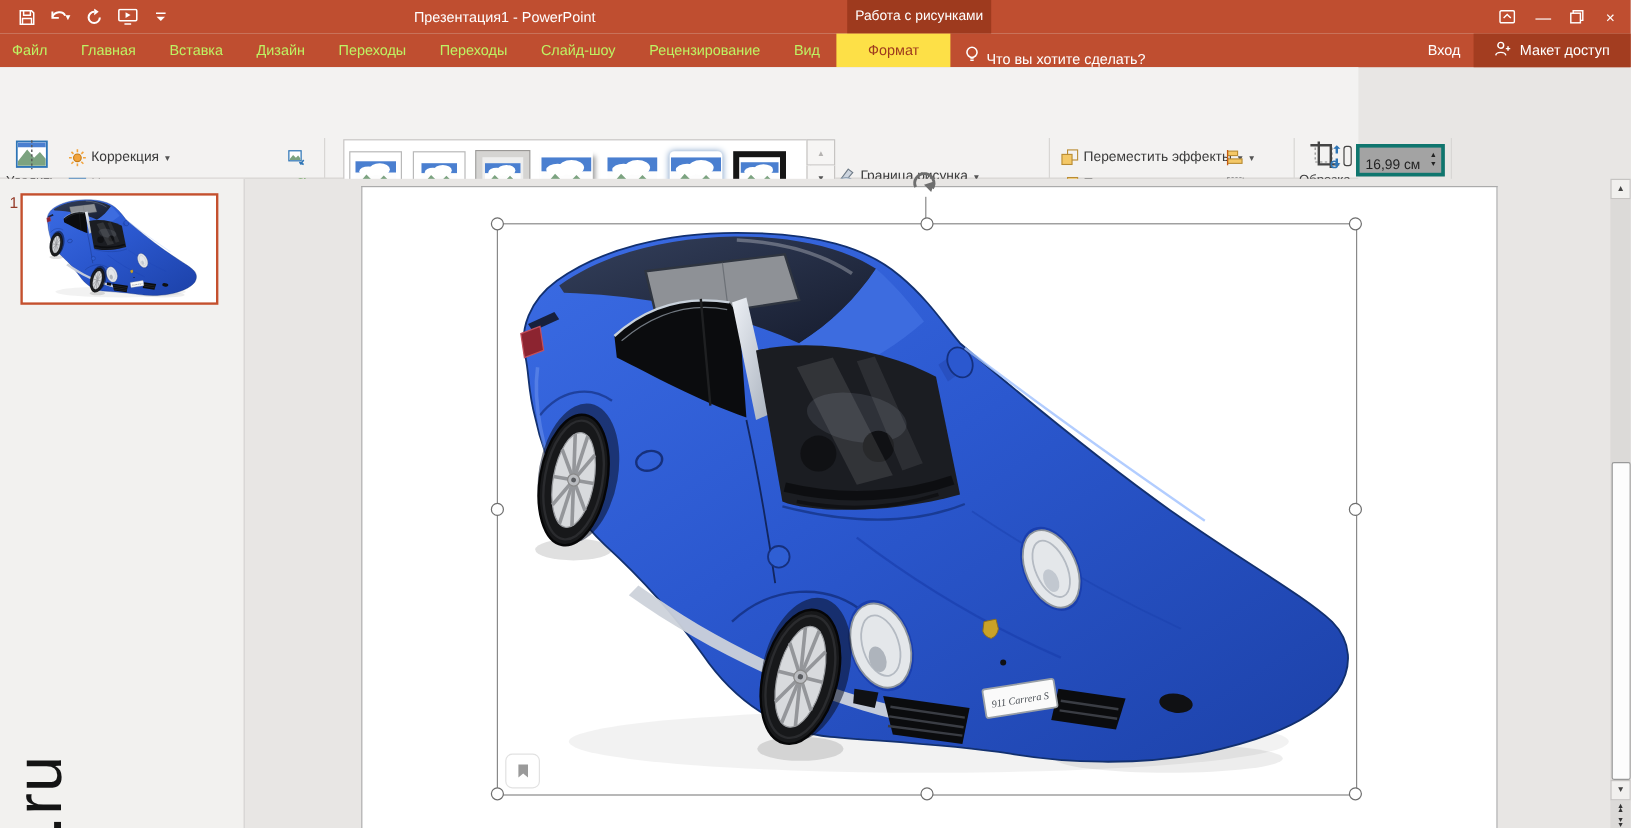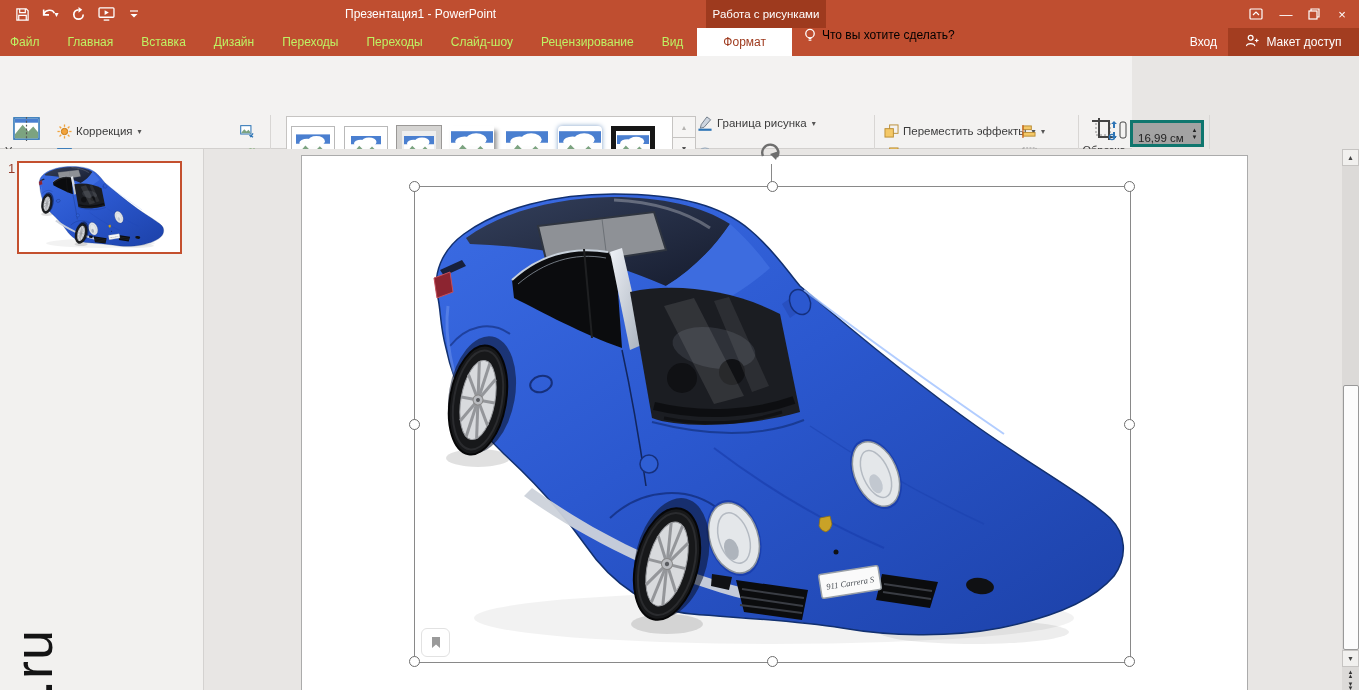--- a/index.html
+++ b/index.html
@@ -13,22 +13,22 @@
   .qbtn{width:24px;height:22px;display:flex;align-items:center;justify-content:center}
   .qcaret{font-size:8px;color:#fff;margin-left:-3px}
   #win-title{left:345px;top:0;width:300px;height:28px;line-height:28px;font-size:12px;color:#fff;white-space:nowrap}
   #ctx-header{left:706px;top:0;width:120px;height:28px;background:#9e3a1e;color:#fff;font-size:11.5px;
     display:flex;align-items:center;justify-content:center}
   .winctl{top:0;height:28px;width:30px;display:flex;align-items:center;justify-content:center;color:#fff;font-size:13px}
 
   
   #tabrow{left:0;top:28px;width:1359px;height:28px;background:#bf4e30;display:flex;align-items:stretch}
   .tab{color:#bef264;font-size:12px;display:flex;align-items:center;padding:0 14px;white-space:nowrap}
-  .tab-active{background:#ffffff;color:#9e3a1e;padding:0 26px}
-  .tellme{display:flex;align-items:flex-start;gap:6px;color:#000000;font-size:12px;padding:0 12px;white-space:nowrap}
+  .tab-active{background:#fde047;color:#9e3a1e;padding:0 26px}
+  .tellme{display:flex;align-items:flex-end;gap:6px;color:#ffffff;font-size:12px;padding:0 12px;white-space:nowrap}
   #signin{top:28px;right:142px;height:28px;display:flex;align-items:center;color:#fff;font-size:12px}
   #share{top:28px;right:0;width:131px;height:28px;background:#a33d20;color:#fff;font-size:12px;
     display:flex;align-items:center;justify-content:center;gap:6px}
 
   
   #ribbon{left:0;top:56px;width:1132px;height:92px;background:#f3f2f1;border-bottom:1px solid #d2d0ce;font-size:11.5px;color:#3b3b3b}
   .rbrow{position:absolute;height:22px;display:flex;align-items:center;gap:4px;white-space:nowrap}
   .rbrow .car8{font-size:8px;color:#555;margin-left:1px}
   .grplabel{position:absolute;top:131px;font-size:11px;color:#5f5d5b;text-align:center}
   .gdiv{position:absolute;top:59px;height:82px;width:1px;background:#d8d6d4}
@@ -415,21 +415,21 @@
           </svg>
         </div>
     </div>
     <div class="galscroll">
       <div class="galbtn">▴</div>
       <div class="galbtn">▾</div>
       <div class="galbtn">
           <span class="morebar"><i></i>▾</span>
         </div>
     </div>
-    <div class="rbrow" style="left:697px;top:56px">
+    <div class="rbrow" style="left:697px;top:80px">
       <svg width="16" height="15" viewBox="0 0 16 16">
         <path d="M10,1 L14,4 L7,12 L3,13 L4,9 Z" fill="#cdd5df" stroke="#6e7a86" stroke-width="1"></path>
         <rect x="1" y="13.5" width="14" height="2.3" fill="#2e75b6"></rect>
       </svg>
       <span>Граница рисунка</span>
       <span class="car8">▾</span>
     </div>
     <div class="rbrow" style="left:697px;top:87px">
       <svg width="16" height="14" viewBox="0 0 16 14">
         <ellipse cx="8" cy="7" rx="7" ry="6" fill="#dfe6ee" stroke="#8fa0b2"></ellipse>

